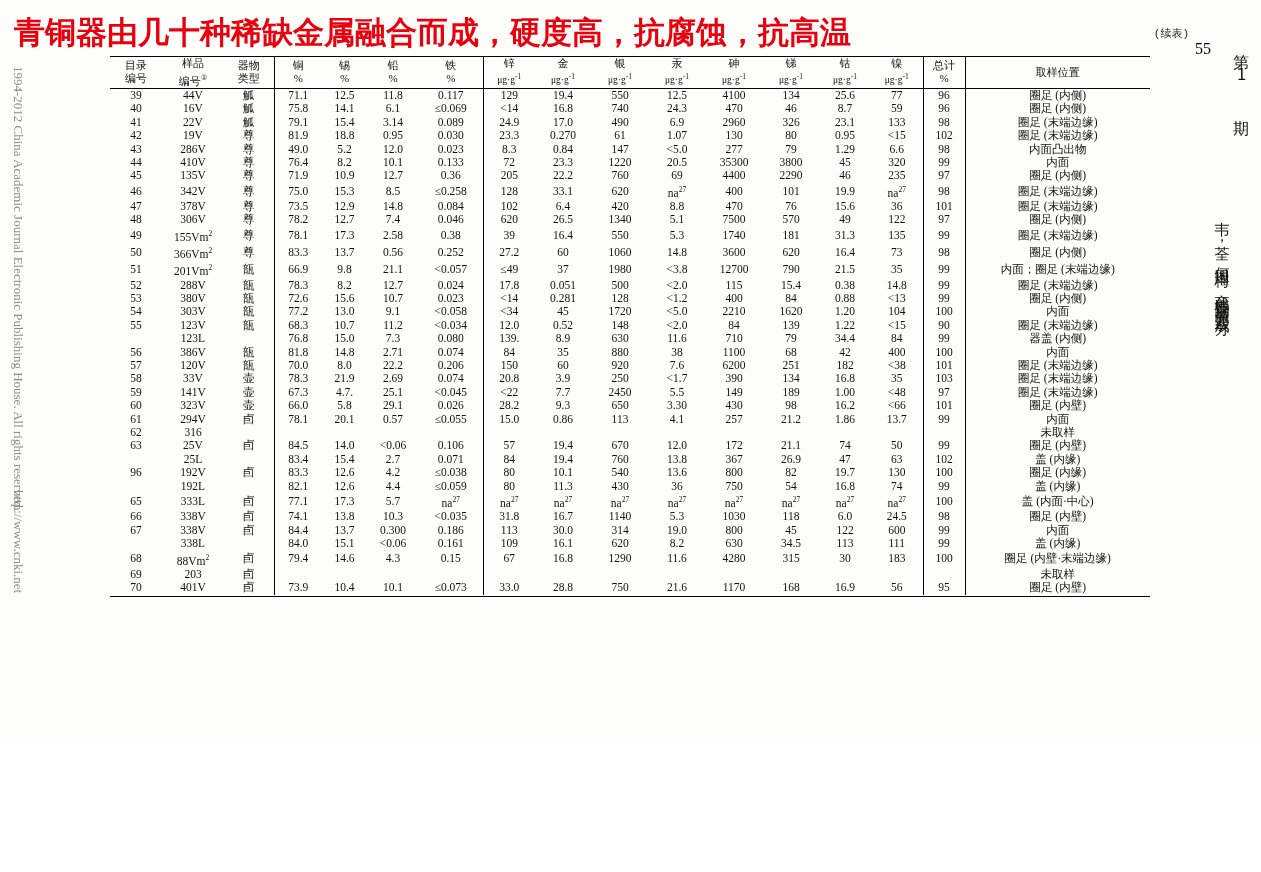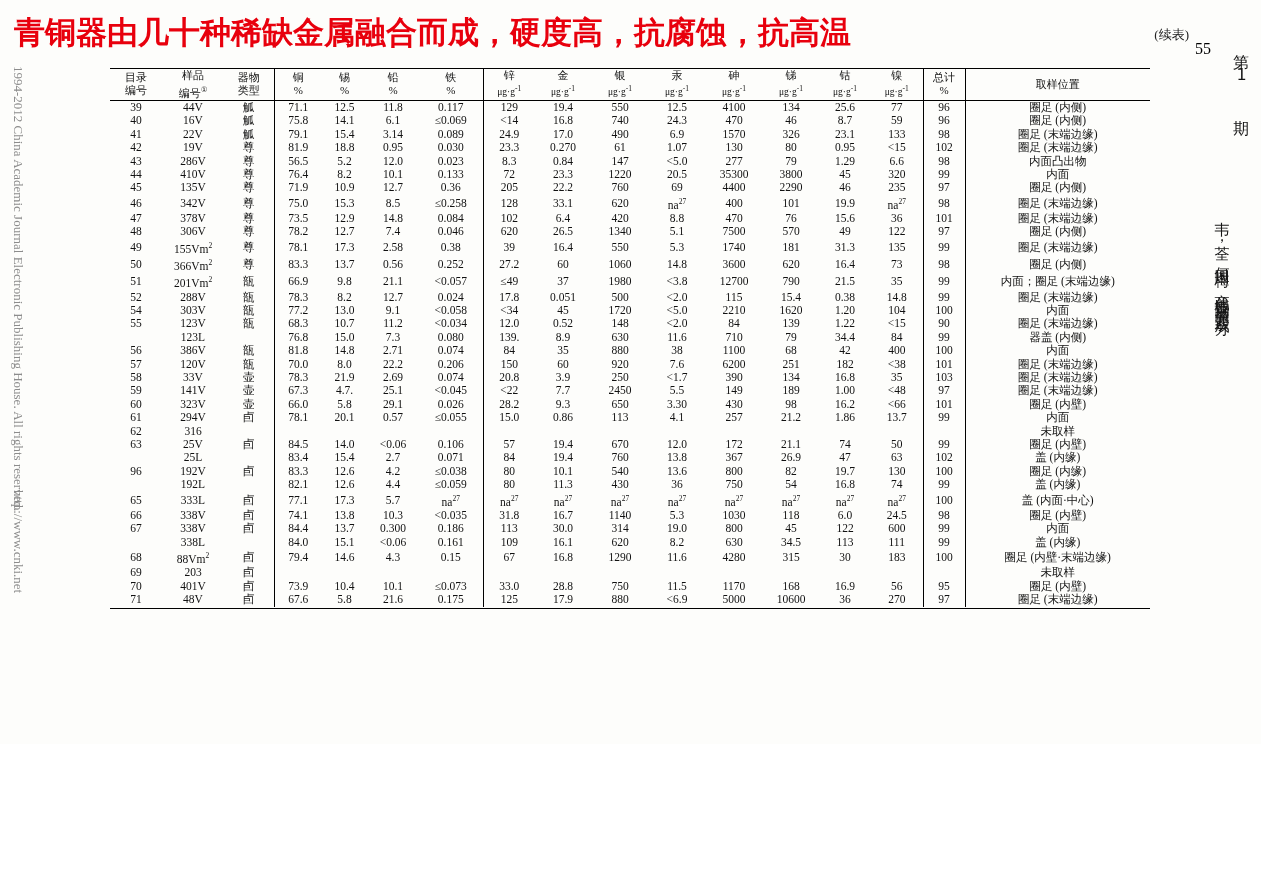--- a/index.html
+++ b/index.html
@@ -87,30 +87,30 @@
   .page-num {
     right: 4px;
     top: 690px;
     font-size: 16px;
     writing-mode: horizontal-tb;
   }
   .cont-mark {
     position: absolute;
     right: 72px;
     top: 26px;
-    font-size: 13px;
-    font-family: Liberation Serif, serif;
+    font-size: 11px;
+    font-family: Liberation Mono, monospace;
     color: #222;
     margin-left: 12px;
   }
   
   .table-wrap {
     position: absolute;
     left: 110px;
-    top: 68px;
+    top: 56px;
     width: 1040px;
   }
   table.data {
     border-collapse: collapse;
     font-family: "Liberation Serif", serif;
     font-size: 11.5px;
     color: #111;
     width: 1040px;
     table-layout: fixed;
   }
@@ -304,21 +304,21 @@
             <td class="sample">22V</td>
             <td class="vsep">觚</td>
             <td class="">79.1</td>
             <td class="">15.4</td>
             <td class="">3.14</td>
             <td class="vsep">0.089</td>
             <td class="">24.9</td>
             <td class="">17.0</td>
             <td class="">490</td>
             <td class="">6.9</td>
-            <td class="">1570</td>
+            <td class="">2960</td>
             <td class="">326</td>
             <td class="">23.1</td>
             <td class="vsep">133</td>
             <td class="vsep">98</td>
             <td class="loc">圈足 (末端边缘)</td>
           </tr>
           <tr>
             <td class="idx">42</td>
             <td class="sample">19V</td>
             <td class="vsep">尊</td>
@@ -334,21 +334,21 @@
             <td class="">80</td>
             <td class="">0.95</td>
             <td class="vsep">&lt;15</td>
             <td class="vsep">102</td>
             <td class="loc">圈足 (末端边缘)</td>
           </tr>
           <tr>
             <td class="idx">43</td>
             <td class="sample">286V</td>
             <td class="vsep">尊</td>
-            <td class="">56.5</td>
+            <td class="">49.0</td>
             <td class="">5.2</td>
             <td class="">12.0</td>
             <td class="vsep">0.023</td>
             <td class="">8.3</td>
             <td class="">0.84</td>
             <td class="">147</td>
             <td class="">&lt;5.0</td>
             <td class="">277</td>
             <td class="">79</td>
             <td class="">1.29</td>
@@ -521,20 +521,39 @@
             <td class="">500</td>
             <td class="">&lt;2.0</td>
             <td class="">115</td>
             <td class="">15.4</td>
             <td class="">0.38</td>
             <td class="vsep">14.8</td>
             <td class="vsep">99</td>
             <td class="loc">圈足 (末端边缘)</td>
           </tr>
           <tr>
+            <td class="idx">53</td>
+            <td class="sample">380V</td>
+            <td class="vsep">瓿</td>
+            <td class="">72.6</td>
+            <td class="">15.6</td>
+            <td class="">10.7</td>
+            <td class="vsep">0.023</td>
+            <td class="">&lt;14</td>
+            <td class="">0.281</td>
+            <td class="">128</td>
+            <td class="">&lt;1.2</td>
+            <td class="">400</td>
+            <td class="">84</td>
+            <td class="">0.88</td>
+            <td class="vsep">&lt;13</td>
+            <td class="vsep">99</td>
+            <td class="loc">圈足 (内侧)</td>
+          </tr>
+          <tr>
             <td class="idx">54</td>
             <td class="sample">303V</td>
             <td class="vsep">瓿</td>
             <td class="">77.2</td>
             <td class="">13.0</td>
             <td class="">9.1</td>
             <td class="vsep">&lt;0.058</td>
             <td class="">&lt;34</td>
             <td class="">45</td>
             <td class="">1720</td>
@@ -911,45 +930,26 @@
             <td class="idx">70</td>
             <td class="sample">401V</td>
             <td class="vsep">卣</td>
             <td class="">73.9</td>
             <td class="">10.4</td>
             <td class="">10.1</td>
             <td class="vsep">≤0.073</td>
             <td class="">33.0</td>
             <td class="">28.8</td>
             <td class="">750</td>
-            <td class="">11.5</td>
+            <td class="">21.6</td>
             <td class="">1170</td>
             <td class="">168</td>
             <td class="">16.9</td>
             <td class="vsep">56</td>
             <td class="vsep">95</td>
             <td class="loc">圈足 (内壁)</td>
-          </tr>
-          <tr>
-            <td class="idx">71</td>
-            <td class="sample">48V</td>
-            <td class="vsep">卣</td>
-            <td class="">67.6</td>
-            <td class="">5.8</td>
-            <td class="">21.6</td>
-            <td class="vsep">0.175</td>
-            <td class="">125</td>
-            <td class="">17.9</td>
-            <td class="">880</td>
-            <td class="">&lt;6.9</td>
-            <td class="">5000</td>
-            <td class="">10600</td>
-            <td class="">36</td>
-            <td class="vsep">270</td>
-            <td class="vsep">97</td>
-            <td class="loc">圈足 (末端边缘)</td>
           </tr>
         </tbody>
     </table>
     <div class="tbl-bottom"></div>
   </div>
 
 </div>
 
 </body></html>

